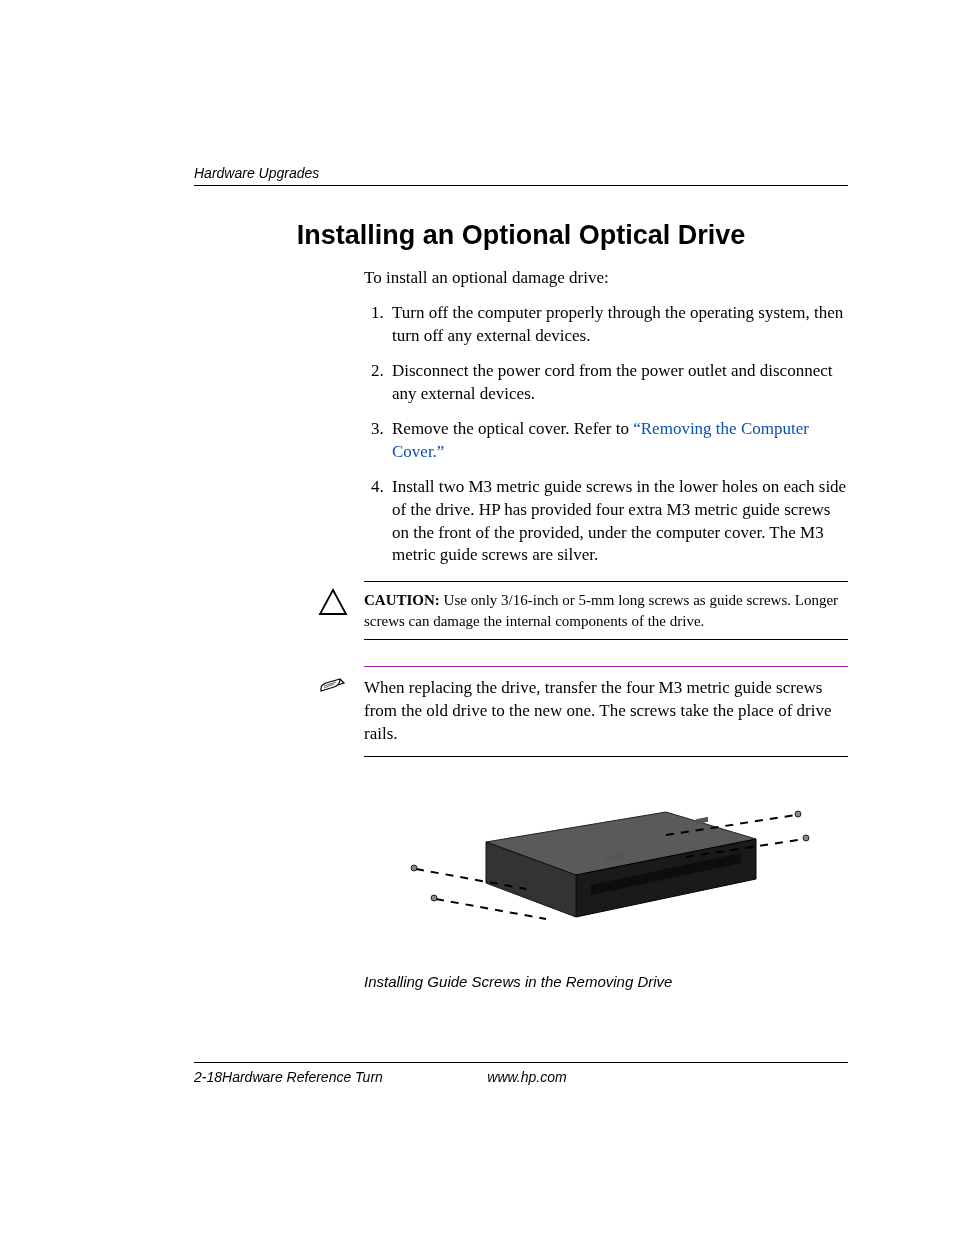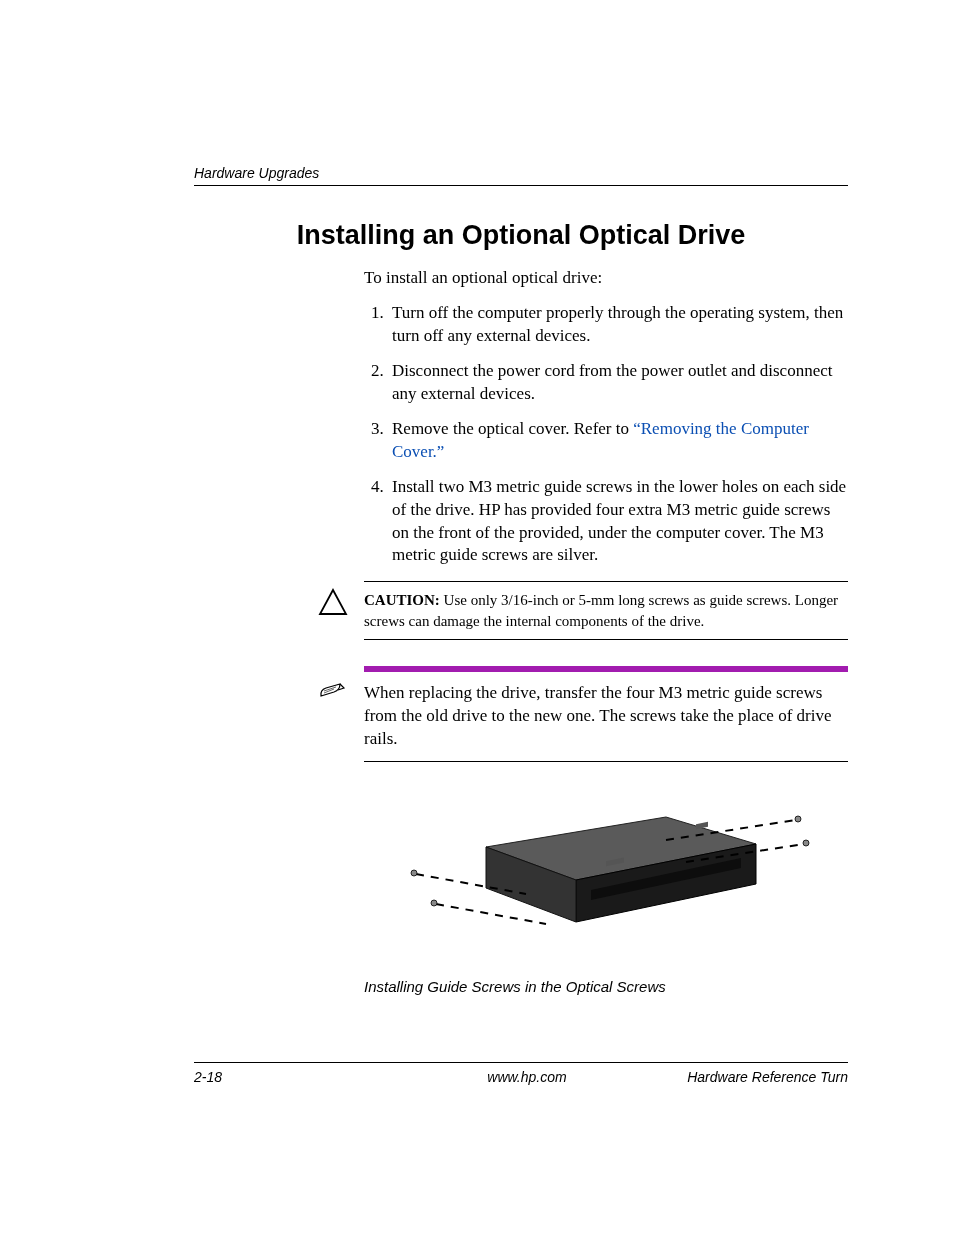--- a/index.html
+++ b/index.html
@@ -73,21 +73,21 @@
   .callout-icon {
     position: absolute;
     left: -46px;
     top: 6px;
     width: 30px;
     height: 28px;
   }
   .notebox {
     margin-left: 170px;
     position: relative;
-    border-top: 6px solid #a21caf;
+    border-top: 1px solid #a21caf;
     border-bottom: 1px solid #000;
     padding: 10px 0;
     font-size: 17px;
     line-height: 1.35;
     margin-top: 26px;
   }
   .notebox-icon {
     position: absolute;
     left: -46px;
     top: 8px;
@@ -111,38 +111,37 @@
     position: absolute;
     left: 150px;
     right: 150px;
     bottom: 150px;
     border-top: 1.5px solid #000;
     padding-top: 6px;
     font-family: Futura, 'Trebuchet MS', Arial, sans-serif;
     font-style: italic;
     font-size: 14px;
     display: flex;
-    justify-content: space-between;
   }
   .footer .center { position:absolute; left:12px; right:0; text-align:center; }
   .footer .left, .footer .right { position: relative; z-index: 1; }
 </style>
 </head>
 <body>
 
 <div class="page">
 
   <div class="running-head">
     <span>Hardware Upgrades</span>
   </div>
 
   <h1 class="heading">Installing an Optional Optical Drive</h1>
 
   <div class="body-col">
-    <p class="intro">To install an optional optical drive:</p>
+    <p class="intro">To install an optional damage drive:</p>
 
     <ol class="steps">
       <li><span>Turn off the computer properly through the operating system, then turn off any external devices.</span></li>
       <li><span>Disconnect the power cord from the power outlet and disconnect any external devices.</span></li>
       <li>
         <span>Remove the optical cover. Refer to </span><span class="xref">“Removing the Computer Cover.”</span>
       </li>
       <li><span>Install two M3 metric guide screws in the lower holes on each side of the drive. HP has provided four extra M3 metric guide screws on the front of the provided, under the computer cover. The M3 metric guide screws are silver.</span></li>
     </ol>
   </div>
@@ -186,21 +185,21 @@
 
       <g stroke="#000" stroke-width="2" stroke-dasharray="8 7">
         <line x1="270" y1="38" x2="400" y2="18"></line>
         <line x1="290" y1="60" x2="408" y2="42"></line>
       </g>
       <circle cx="402" cy="17" r="3" fill="#888" stroke="#000" stroke-width="0.8"></circle>
       <circle cx="410" cy="41" r="3" fill="#888" stroke="#000" stroke-width="0.8"></circle>
     </svg>
   </div>
 
-  <div class="fig-caption">Installing Guide Screws in the Optical Screws</div>
+  <div class="fig-caption">Installing Guide Screws in the Removing Drive</div>
 
   <div class="footer">
     <span class="left">2-18</span>
     <span class="center">www.hp.com</span>
     <span class="right">Hardware Reference Turn</span>
   </div>
 
 </div>
 
 </body></html>

